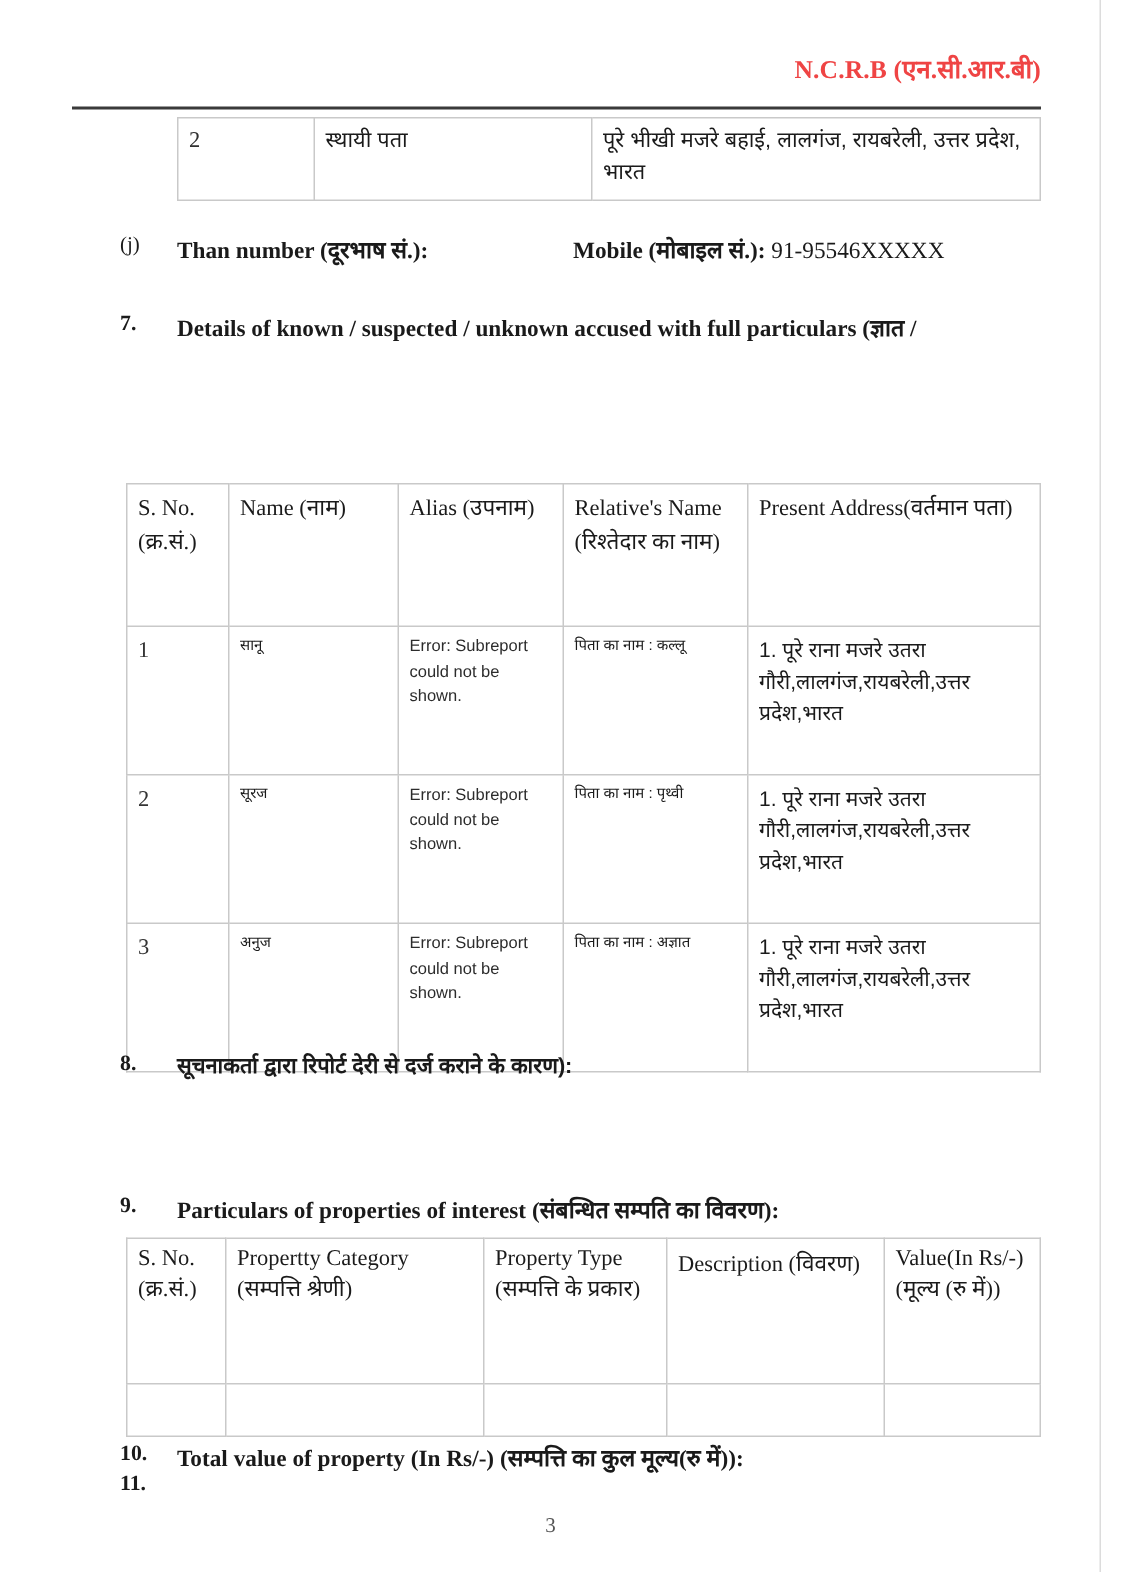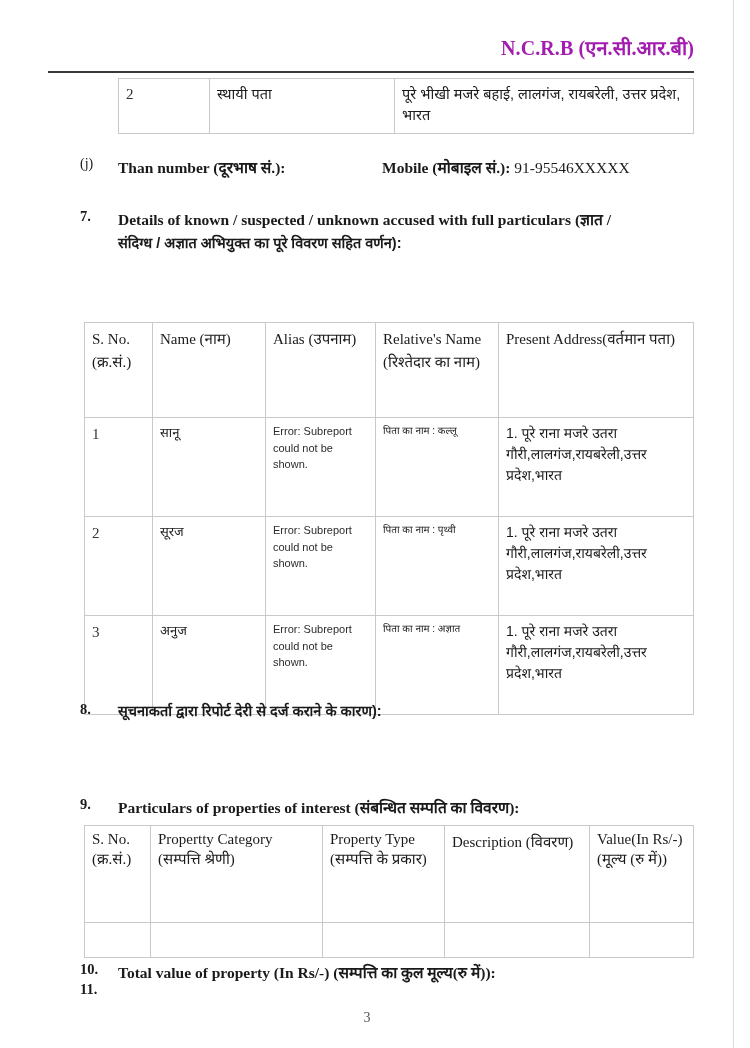--- a/index.html
+++ b/index.html
@@ -33,23 +33,23 @@
     height: 1048px;
     background: #ffffff;
   }
 
   
   .ncrb-title {
     position: absolute;
     left: 48px; top: 34px; width: 646px;
     text-align: right;
     font-weight: bold;
-    font-size: 20px;
+    font-size: 17px;
     letter-spacing: .1px;
-    color: #a21caf;
+    color: #ef4444;
   }
   .header-rule {
     position: absolute;
     left: 48px; top: 71px;
     width: 646px; height: 0;
     border-top: 2px solid #3a3a3a;
   }
 
   
   table.doc-table {
@@ -131,21 +131,21 @@
   .accused-table tbody td { height: 86px; }
   .cell-sno { text-align: center; color: #343434; font-size: 15px; padding-top: 7px; }
   .err-text {
     font-family: "Liberation Sans", "DejaVu Sans", sans-serif;
     font-size: 11px;
     line-height: 1.28;
     color: #2c2c2c;
   }
   .addr-cell { font-family: "Liberation Sans", "DejaVu Sans", sans-serif; font-size: 14px; line-height: 1.6; margin-top: 34px; }
   .rel-cell  { font-family: "Liberation Sans", "DejaVu Sans", sans-serif; font-size: 10px; line-height: 1.6; }
-  .name-cell { font-family: Liberation Sans, sans-serif; font-size: 13px; }
+  .name-cell { font-family: Liberation Sans, sans-serif; font-size: 10px; }
 
   
   .prop-wrap {
     position: absolute;
     left: 84px; top: 825px; width: 610px;
   }
   .prop-table th { font-weight: bold; font-size: 15px; vertical-align: top; }
   .p-sno  { width: 66px; }
   .p-cat  { width: 172px; }
   .p-type { width: 122px; }
@@ -189,21 +189,20 @@
     <span class="num sub">(j)</span>
     <span class="clause-body">
       <span class="col-a">Than number (दूरभाष सं.):</span><span>Mobile (मोबाइल सं.):</span>
       <span style="font-weight:normal">91-95546XXXXX</span>
     </span>
   </div>
 
   <div class="clause" id="clause-7">
     <span class="num">7.</span>
     <div class="clause-body">Details of known / suspected / unknown accused with full particulars (ज्ञात /</div>
-    <div class="clause-body hindi">संदिग्ध / अज्ञात अभियुक्त का पूरे विवरण सहित वर्णन):</div>
   </div>
 
 
   <div class="accused-wrap">
     <table class="doc-table accused-table">
       <colgroup>
         <col class="col-sno">
           <col class="col-name">
           <col class="col-alias">
           <col class="col-rel">

